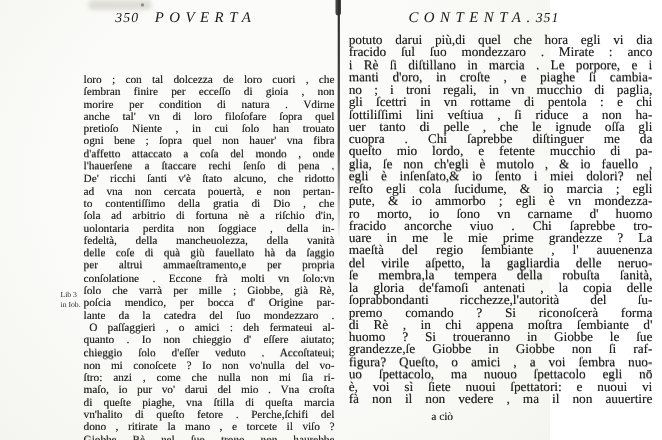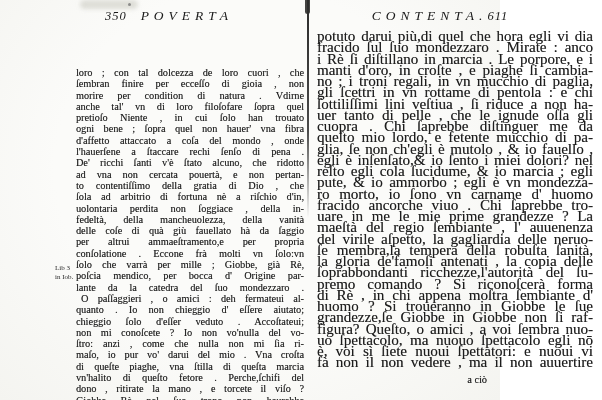--- a/index.html
+++ b/index.html
@@ -41,29 +41,29 @@
   .pageno{font-size:12.5px;letter-spacing:1px;}
   .running-title{font-size:13.5px;letter-spacing:5px;text-align:right;}
   
   .page-body{
     position:absolute;top:31px;white-space:pre-line;
     text-align:justify;text-align-last:justify;text-justify:inter-word;
     text-shadow:0.2px 0.2px 0.3px rgba(20,20,20,0.5);
     color:#1d1d1d;
   }
   .page-body.left{left:76px;width:228px;font-size:10.2px;line-height:11.3px;margin-top:36px;}
-  .page-body.right{left:317px;width:276px;font-size:15px;line-height:11.25px;}
+  .page-body.right{left:317px;width:276px;font-size:12px;line-height:11.25px;}
   
   .catchword{
     position:absolute;box-sizing:border-box;text-align:right;
     font-size:10.3px;color:#1d1d1d;
     text-shadow:0.2px 0.2px 0.3px rgba(20,20,20,0.5);
   }
   .catchword.left{left:76px;top:372px;width:228px;padding-right:40px;}
-  .catchword.right{left:317px;top:374px;width:276px;padding-right:106px;}
+  .catchword.right{left:317px;top:374px;width:276px;padding-right:106px;text-align:center;}
   
   .margin-note{
     position:absolute;left:55px;top:264px;width:26px;
     font-size:7px;line-height:8.5px;white-space:pre-line;
     color:#2b2b2b;text-align:left;
   }
 </style>
 </head>
 <body>
 
@@ -74,21 +74,21 @@
   <div class="gutter-knob"></div>
   <div class="gutter"></div>
 
   <div class="running-header left">
     <span class="pageno">350</span>
     <span class="running-title">POVERTA</span>
   </div>
 
   <div class="running-header right">
     <span class="running-title">CONTENTA.</span>
-    <span class="pageno">611</span>
+    <span class="pageno">351</span>
   </div>
 
   <div class="page-body left">loro ; con tal dolcezza de loro cuori , che
 ſembran finire per ecceſſo di gioia , non
 morire per condition di natura .  Vdirne
 anche tal' vn di loro filoſofare ſopra quel
 pretioſo Niente , in cui ſolo han trouato
 ogni bene ; ſopra quel non hauer' vna fibra
 d'affetto attaccato a coſa del mondo , onde
 l'hauerſene a ſtaccare rechi ſenſo di pena .

